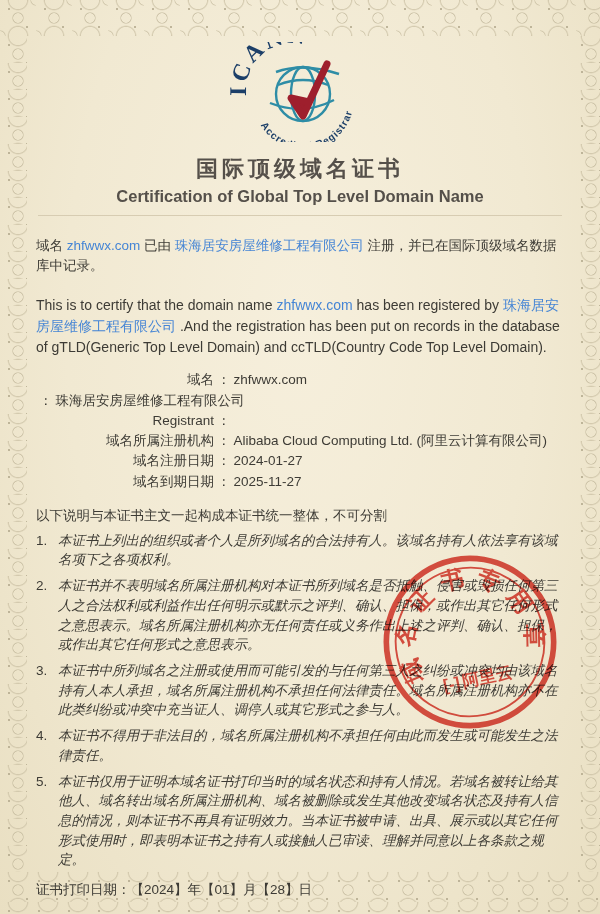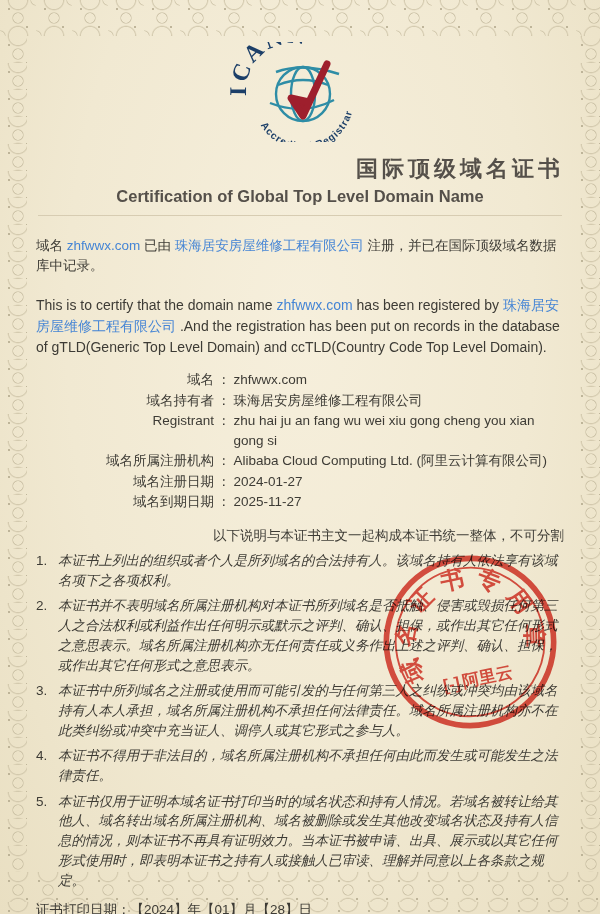--- a/index.html
+++ b/index.html
@@ -29,40 +29,40 @@
   .frame.left   { left:0;  top:36px; bottom:42px; width:27px; background-size:27px 27px; }
   .frame.right  { right:0; top:36px; bottom:42px; width:27px; background-size:27px 27px; }
 
   .content { position:absolute; left:36px; right:36px; top:38px; }
 
   
   .logo-wrap { text-align:center; margin-top:4px; }
   .logo-wrap svg { width:158px; height:100px; }
 
   
-  .title-cn { text-align:right; font-size:22px; font-weight:bold; color:#55504a;
+  .title-cn { text-align:center; font-size:22px; font-weight:bold; color:#55504a;
               letter-spacing:4px; margin-top:8px; }
   .title-en { text-align:center; font-family:Liberation Sans, sans-serif;
               font-size:16.5px; font-weight:bold; color:#55504a; margin-top:3px; }
   .divider  { height:1px; background:#d7ccb2; margin:9px 2px 0 2px; }
 
   
   .para { font-size:13.5px; line-height:1.45; margin-top:20px; color:#3d3b35; }
   .para.en { font-size:14px; line-height:1.48; }
   .blue { color:#4585d5; }
 
   
   .details { margin-top:13px; font-size:13.5px; line-height:1.5; }
   .drow { display:flex; }
   .dlabel { width:178px; text-align:right; flex:0 0 178px; white-space:nowrap; }
   .dsep   { flex:0 0 auto; padding:0 3px; }
   .dvalue { flex:1 1 auto; }
 
   
-  .terms-heading { font-size:13.5px; margin-top:15px;text-align:right; }
+  .terms-heading { font-size:13.5px; margin-top:15px; }
   .term { display:flex; font-size:13.5px; line-height:1.46; margin-top:6px; }
   .tnum  { flex:0 0 22px; }
   .ttext { flex:1 1 auto;font-style:italic; }
 
   
   .print-date { font-size:13.5px; margin-top:11px; }
 
   
   .stamp { position:absolute; left:376px; top:548px; width:188px; height:188px;
            transform:rotate(-12deg); opacity:.85; mix-blend-mode:multiply;
@@ -112,28 +112,26 @@
 
   <p class="para en"><span>This is to certify that the domain name </span><span class="blue">zhfwwx.com</span><span> has been registered by </span><span class="blue">珠海居安房屋维修工程有限公司</span><span> .And the registration has been put on records in the database of gTLD(Generic Top Level Domain) and ccTLD(Country Code Top Level Domain).</span></p>
 
   <div class="details">
     <div class="drow">
       <span class="dlabel">域名</span>
       <span class="dsep">：</span>
       <span class="dvalue">zhfwwx.com</span>
     </div>
     <div class="drow">
-      <span class="dlabel">域名持有者</span>
       <span class="dsep">：</span>
       <span class="dvalue">珠海居安房屋维修工程有限公司</span>
     </div>
     <div class="drow">
       <span class="dlabel">Registrant</span>
       <span class="dsep">：</span>
-      <span class="dvalue">zhu hai ju an fang wu wei xiu gong cheng you xian gong si</span>
     </div>
     <div class="drow">
       <span class="dlabel">域名所属注册机构</span>
       <span class="dsep">：</span>
       <span class="dvalue">Alibaba Cloud Computing Ltd. (阿里云计算有限公司)</span>
     </div>
     <div class="drow">
       <span class="dlabel">域名注册日期</span>
       <span class="dsep">：</span>
       <span class="dvalue">2024-01-27</span>

